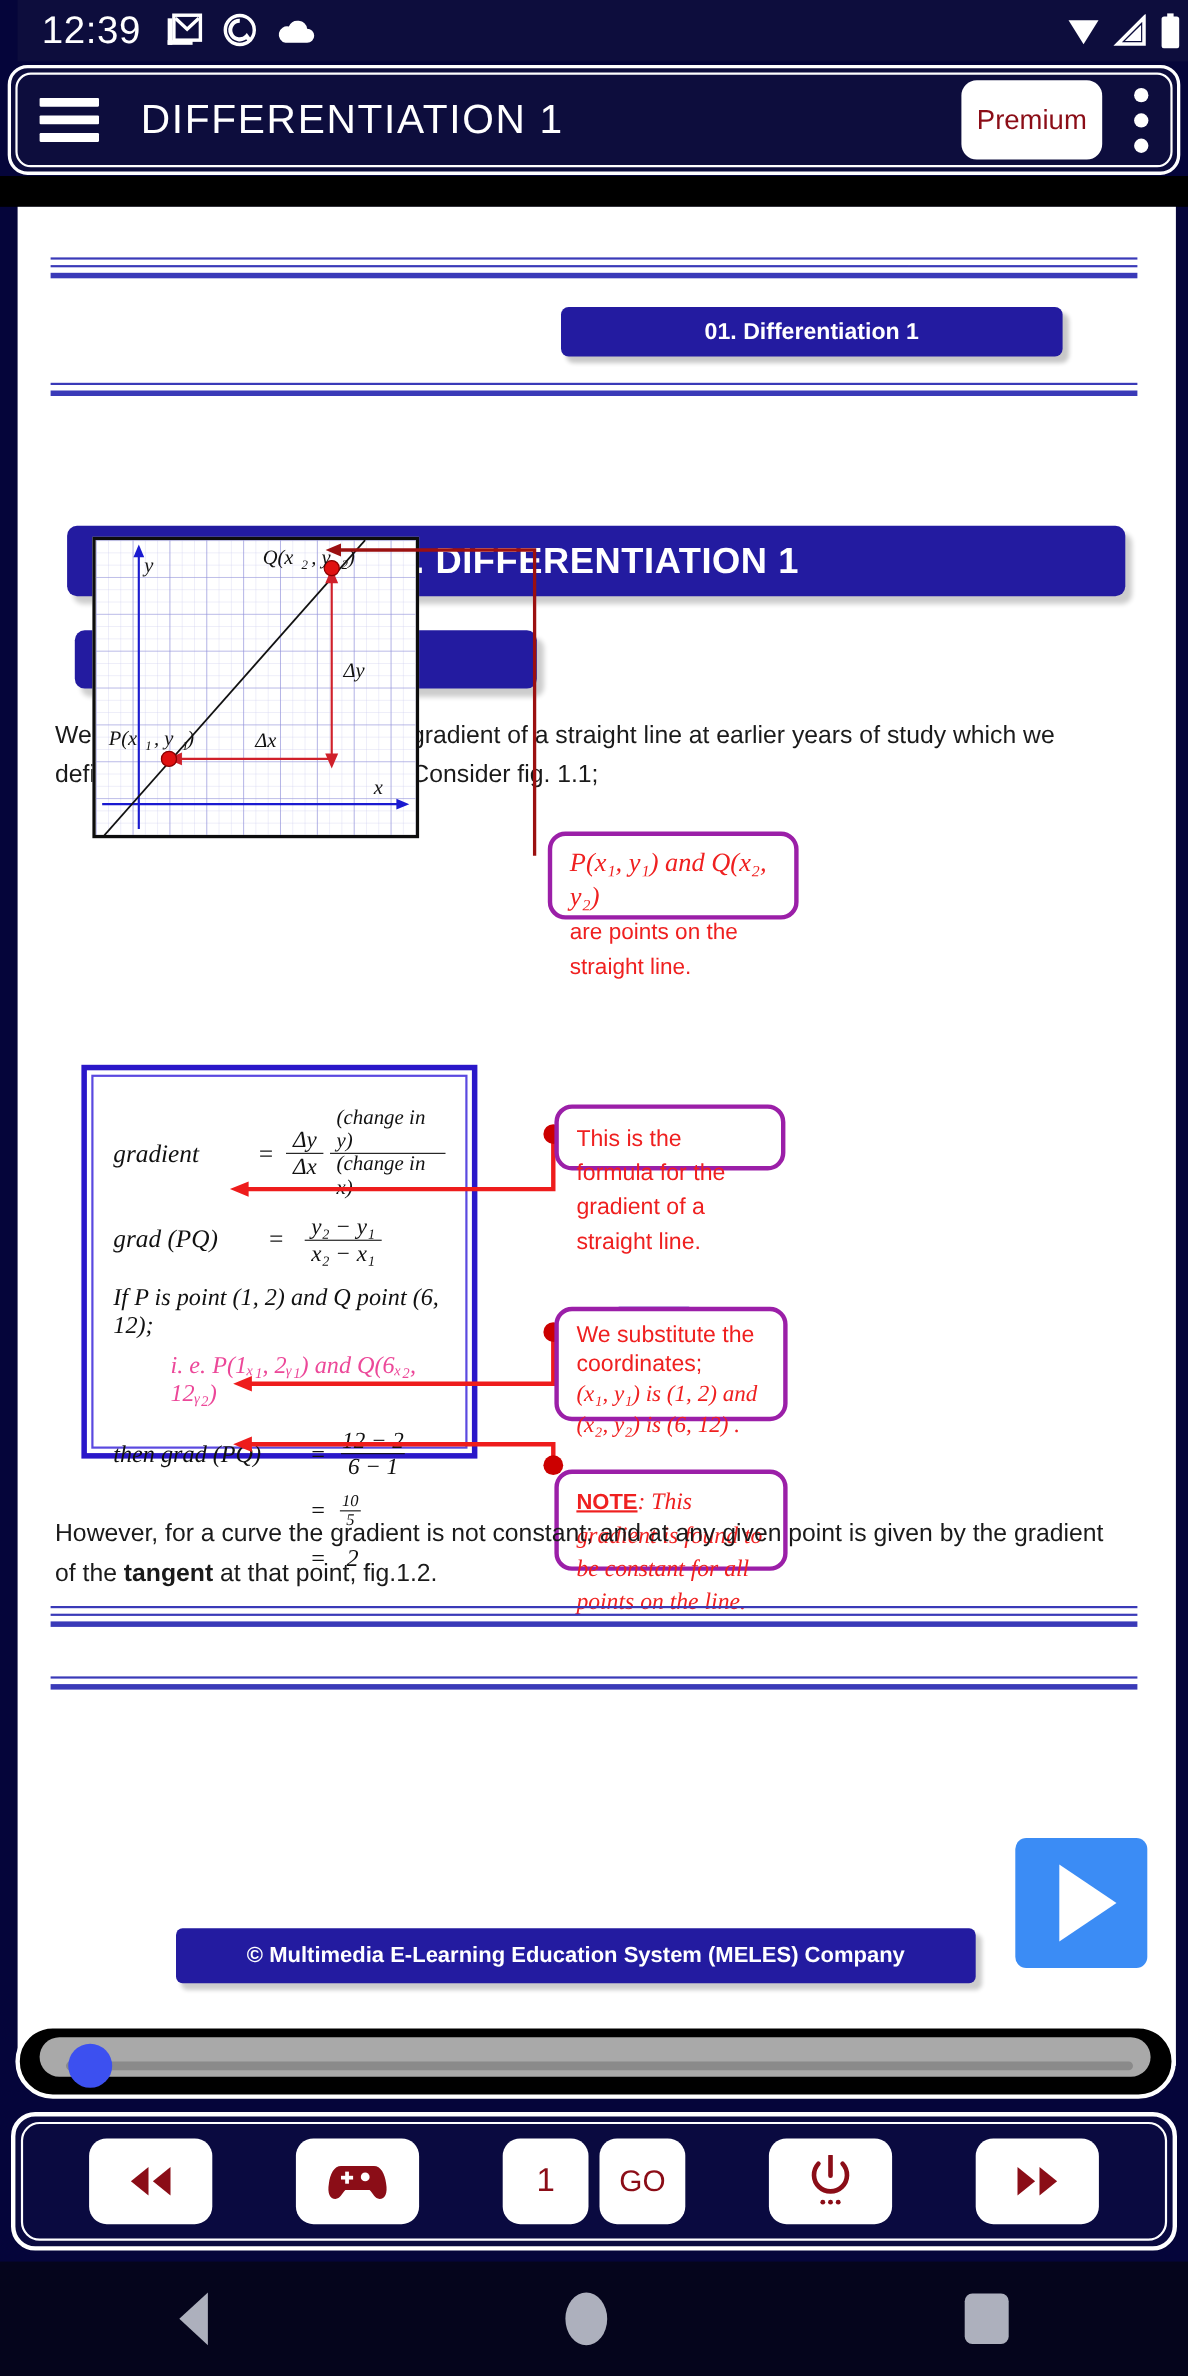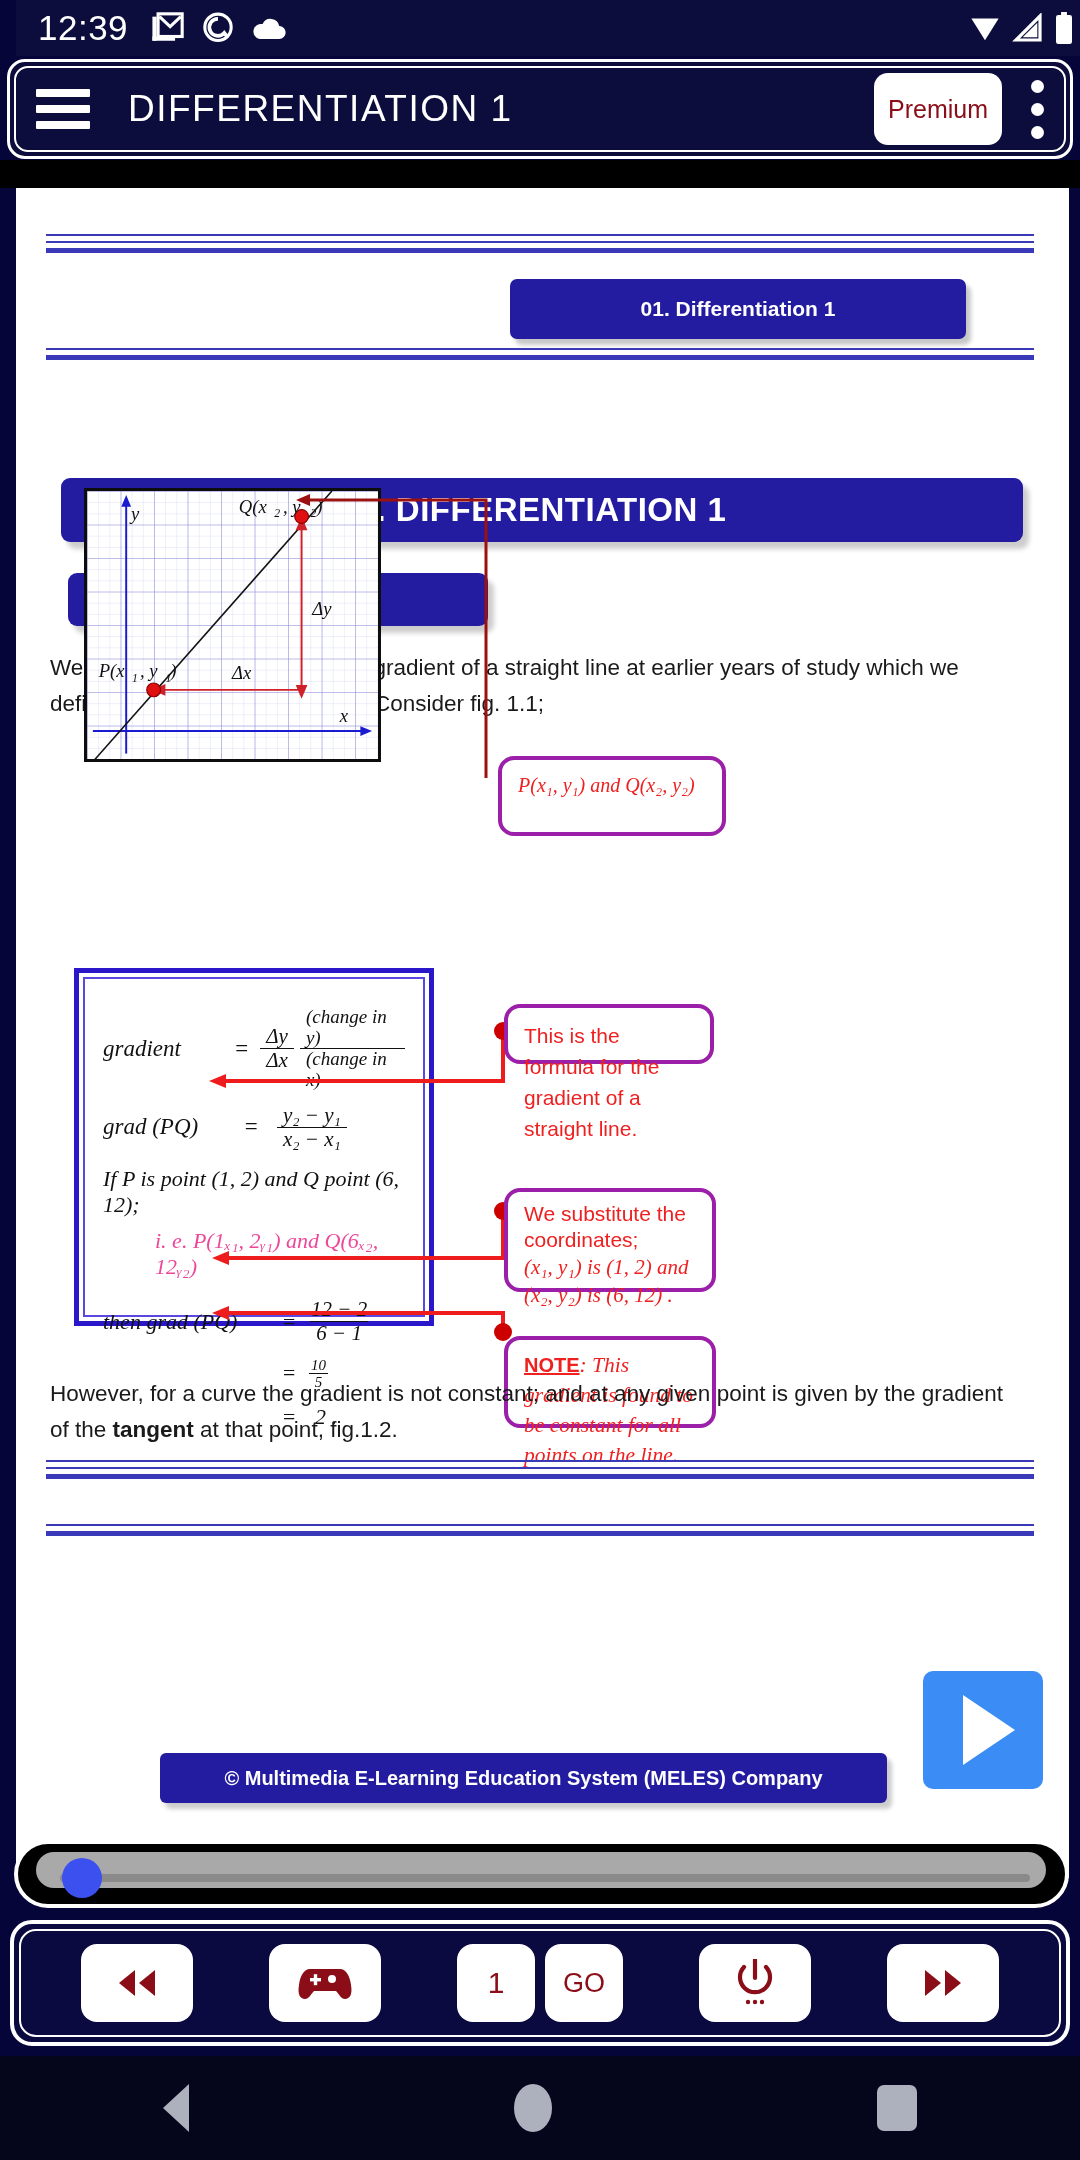--- a/index.html
+++ b/index.html
@@ -93,21 +93,21 @@
     position: absolute; left: 68px; top: 300px; width: 297px; height: 274px;
     border: 3px solid #0d0d0d; background: #ffffff;
   }
   .gridcanvas { position:absolute; inset:0; }
 
   .callout {
     position: absolute; background:#ffffff; border: 4px solid #9b1fa8;
     border-radius: 16px; color:#ef2020; padding: 12px 16px;
     font-family: "Liberation Sans", sans-serif; font-size: 21px; line-height: 31px;
   }
-  .callout .serif { font-family: "Liberation Serif", serif; font-style: italic; font-size: 20px; }
+  .callout .serif { font-family: "Liberation Serif", serif; font-style: italic; font-size: 24px; }
 
   .figbox {
     position:absolute; left: 538px; top: 1000px; width: 81px; height: 44px;
     border: 3px solid #2a17c9; border-radius: 9px; background:#fff;
     display:flex; align-items:center; justify-content:center;
     font-size: 22px; color:#111; font-family: "Liberation Sans", sans-serif;
   }
 
   .formula-box {
     position: absolute; left: 58px; top: 780px; width: 360px; height: 358px;
@@ -238,21 +238,21 @@
   <div class="page">
 
     <div class="rule-group" style="top:46px;">
       <div class="rule-thin"></div>
         <div class="rule-gap"></div>
         <div class="rule-thin"></div>
       <div class="rule-gap"></div>
         <div class="rule-thick"></div>
     </div>
 
-    <div class="chip-topic" style="left:494px; top:91px; width:456px; height:60px;">
+    <div class="chip-topic" style="left:494px; top:91px; width:456px; height:45px;">
       <span>01. Differentiation 1</span>
     </div>
 
     <div class="rule-group" style="top:160px;">
       <div class="rule-thin"></div>
         <div class="rule-gap"></div>
         <div class="rule-thick"></div>
     </div>
 
     <div class="banner-main">
@@ -316,20 +316,21 @@
       <path d="M470 315 L470 22 L288 22" fill="none" stroke="#9b1010" stroke-width="3"></path>
       <polygon points="280,22 294,16 294,28" fill="#9b1010"></polygon>
       <path d="M470 340 L470 414 L205 414" fill="none" stroke="#9b1010" stroke-width="3"></path>
       <polygon points="196,414 210,408 210,420" fill="#9b1010"></polygon>
       <circle cx="470" cy="316" r="8" fill="#cc0000"></circle>
       <circle cx="470" cy="340" r="8" fill="#cc0000"></circle>
     </svg>
 
     <div class="callout" style="left:482px; top:568px; width:228px; height:80px; padding-top:10px;">
       <div class="serif">P(x₁,  y₁)  and  Q(x₂,  y₂)</div>
+      <div style="font-size:20.5px;">are points on the straight line.</div>
     </div>
 
     <div class="figbox">
       <span>Fig. 1.1</span>
     </div>
 
     <div class="formula-box">
       <div class="formula-inner">
 
         <div class="frow" style="margin-top:14px;">

